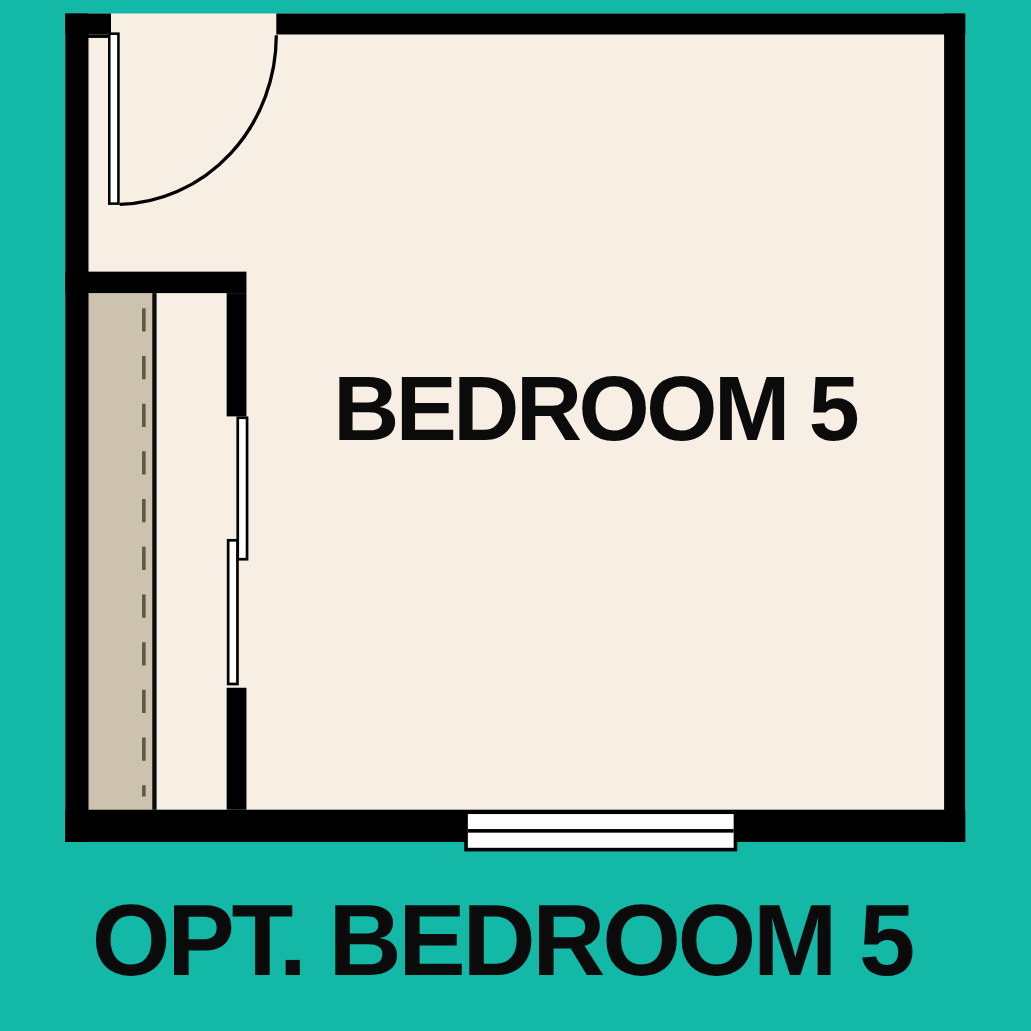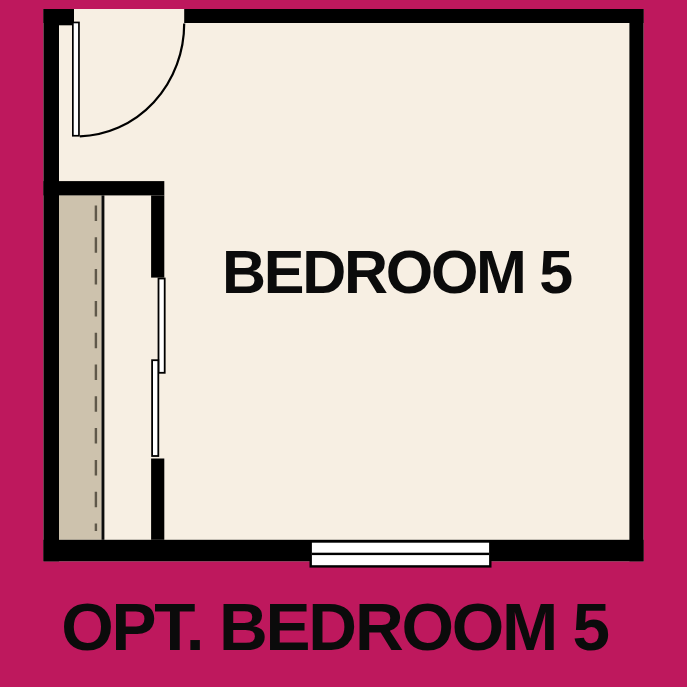--- a/index.html
+++ b/index.html
@@ -1,16 +1,16 @@
 <!DOCTYPE html>
 <html><head>
 <meta charset="utf-8">
 <style>
   html,body{margin:0;padding:0;background:#ffffff;}
-  .page{position:relative;width:687px;height:687px;background:#be185d;overflow:hidden;
+  .page{position:relative;width:687px;height:687px;background:#14b8a6;overflow:hidden;
         font-family:"Liberation Sans", sans-serif;}
   svg{position:absolute;left:0;top:0;}
 </style>
 </head>
 <body>
 <div class="page">
 <svg width="687" height="687" viewBox="0 0 687 687">
 
   <rect x="43.5" y="9" width="600" height="552.3" fill="#f7efe3"></rect>
 

